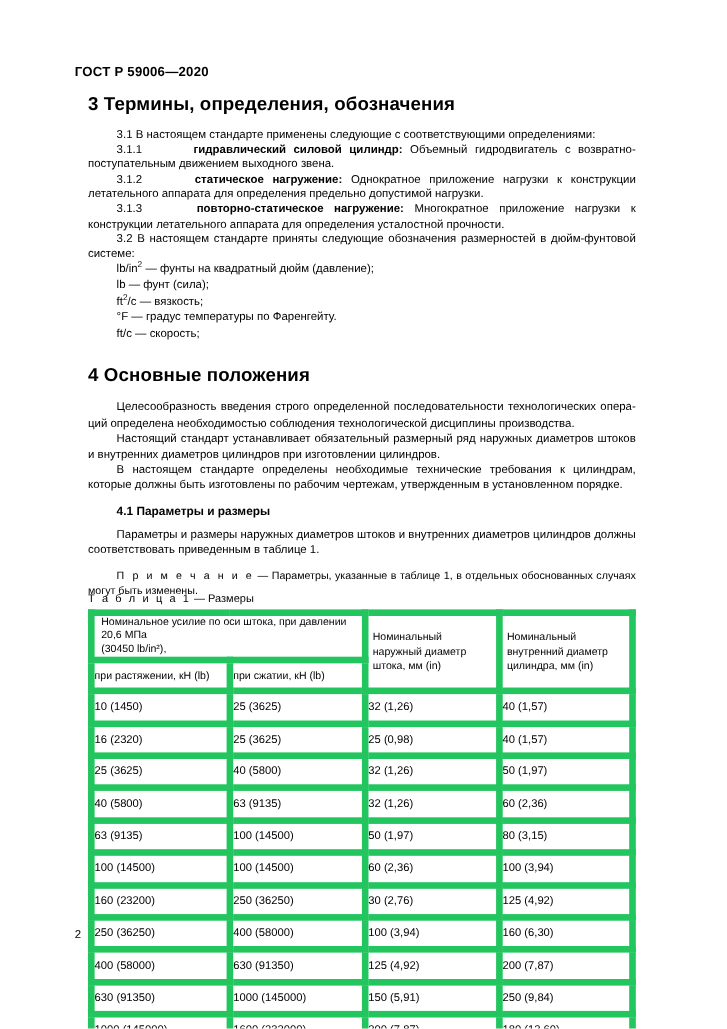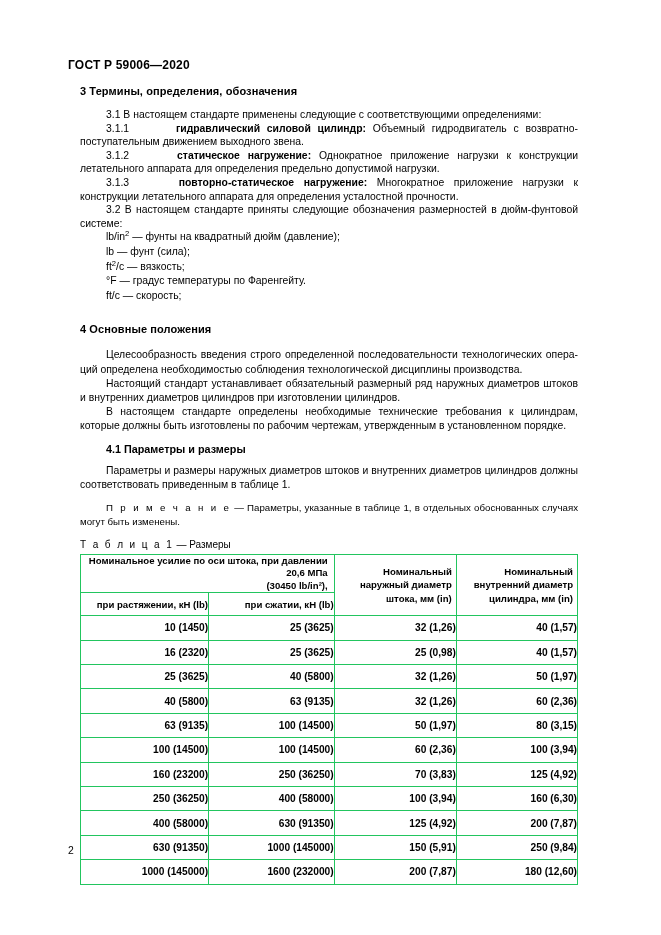--- a/index.html
+++ b/index.html
@@ -34,21 +34,21 @@
 
   
   .content {
     position: absolute;
     left: 80px;
     top: 85px;
     width: 498px;
   }
 
   h2.clause {
-    font-size: 11px;
+    font-size: 17px;
     font-weight: bold;
     margin: 0;
     padding: 0;
     letter-spacing: 0.1px;
   }
   .sp-after-h { height: 11px; }
   .sp-h-4 { height: 20px; }
   .sp-after-h4 { height: 13px; }
   .sp-sm { height: 9px; }
 
@@ -105,25 +105,25 @@
 
   table.sizes {
     position: absolute;
     left: 80px;
     top: 554px;
     width: 498px;
     border-collapse: collapse;
     font-size: 9.6px;
   }
   table.sizes td, table.sizes th {
-    border: 1px solid #22c55e;
-    padding: 0;
-    text-align: right;
+    border: 6px solid #22c55e;
+    padding: 0;
+    text-align: left;
     vertical-align: middle;
-    font-weight: bold;
+    font-weight: normal;
   }
   table.sizes th.grp {
     height: 32px;
     line-height: 12.4px;
     padding: 0 6px;
   }
   table.sizes th.sub2 {
     height: 22px;
   }
   table.sizes th.tall {
@@ -249,21 +249,21 @@
       </tr>
       <tr>
         <td class="val">100 (14500)</td>
         <td class="val">100 (14500)</td>
         <td class="val">60 (2,36)</td>
         <td class="val">100 (3,94)</td>
       </tr>
       <tr>
         <td class="val">160 (23200)</td>
         <td class="val">250 (36250)</td>
-        <td class="val">70 (3,83)</td>
+        <td class="val">30 (2,76)</td>
         <td class="val">125 (4,92)</td>
       </tr>
       <tr>
         <td class="val">250 (36250)</td>
         <td class="val">400 (58000)</td>
         <td class="val">100 (3,94)</td>
         <td class="val">160 (6,30)</td>
       </tr>
       <tr>
         <td class="val">400 (58000)</td>

